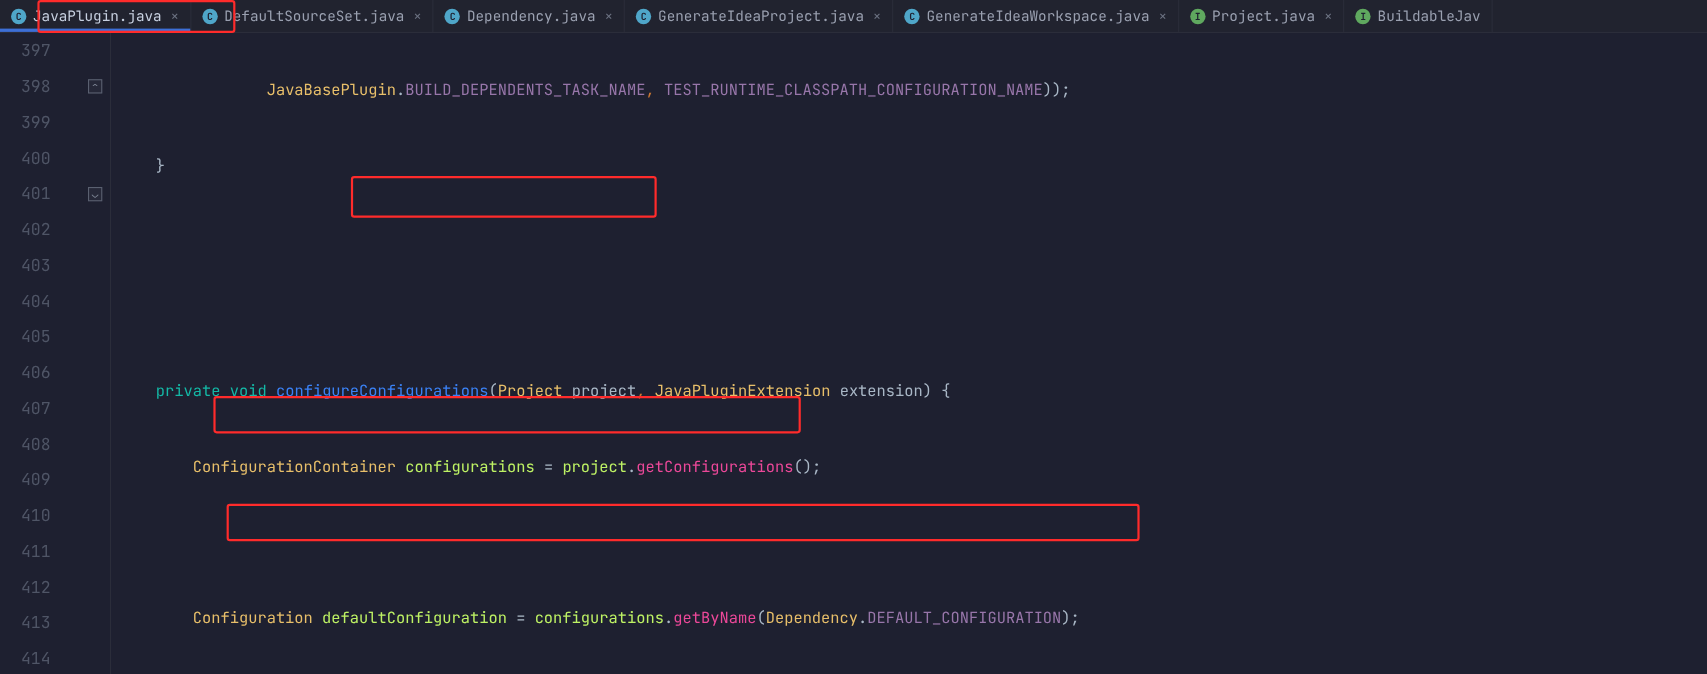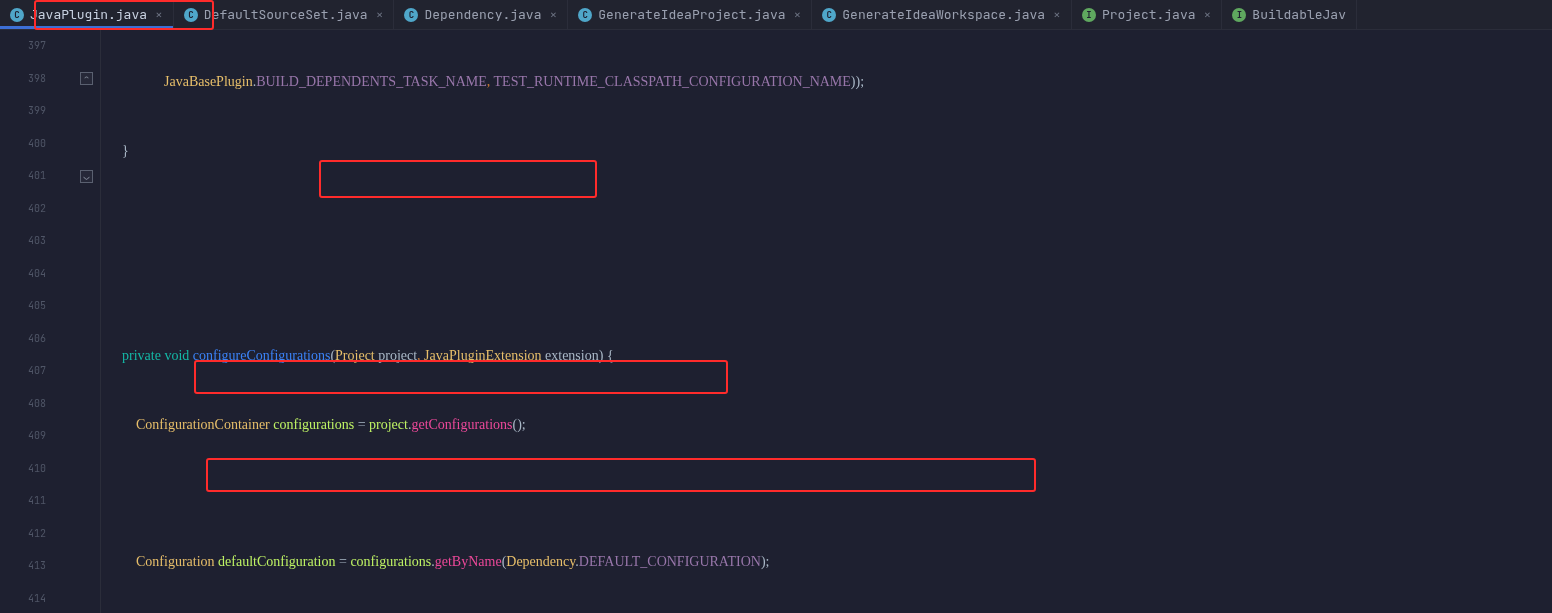--- a/index.html
+++ b/index.html
@@ -72,38 +72,37 @@
     flex-shrink: 0;
   }
   .fold-gutter {
     width: 24px;
     flex-shrink: 0;
     position: relative;
   }
   .gutter .ln, .fold-gutter .ln {
     height: 32.5px;
     line-height: 32.5px;
-    font-size: 10px;
+    font-size: 15px;
   }
   .icon-gutter {
     width: 18px;
     flex-shrink: 0;
     position: relative;
   }
   .code {
     flex: 1;
     position: relative;
     white-space: pre;
     overflow: hidden;
   }
   .code .line {
     height: 32.5px;
     line-height: 32.5px;
     padding-left: 6px;
-    font-family: Liberation Serif, serif;
   }
   
   .kw { color: #14b8a6; }          
   .type { color: #e8bf6a; }        
   .ident { color: #bef264; }
   .method { color: #3b82f6; }      
   .call { color: #ec4899; }        
   .field { color: #9876aa; }       
   .param { color: #a9b7c6; }
   .punct { color: #a9b7c6; }

